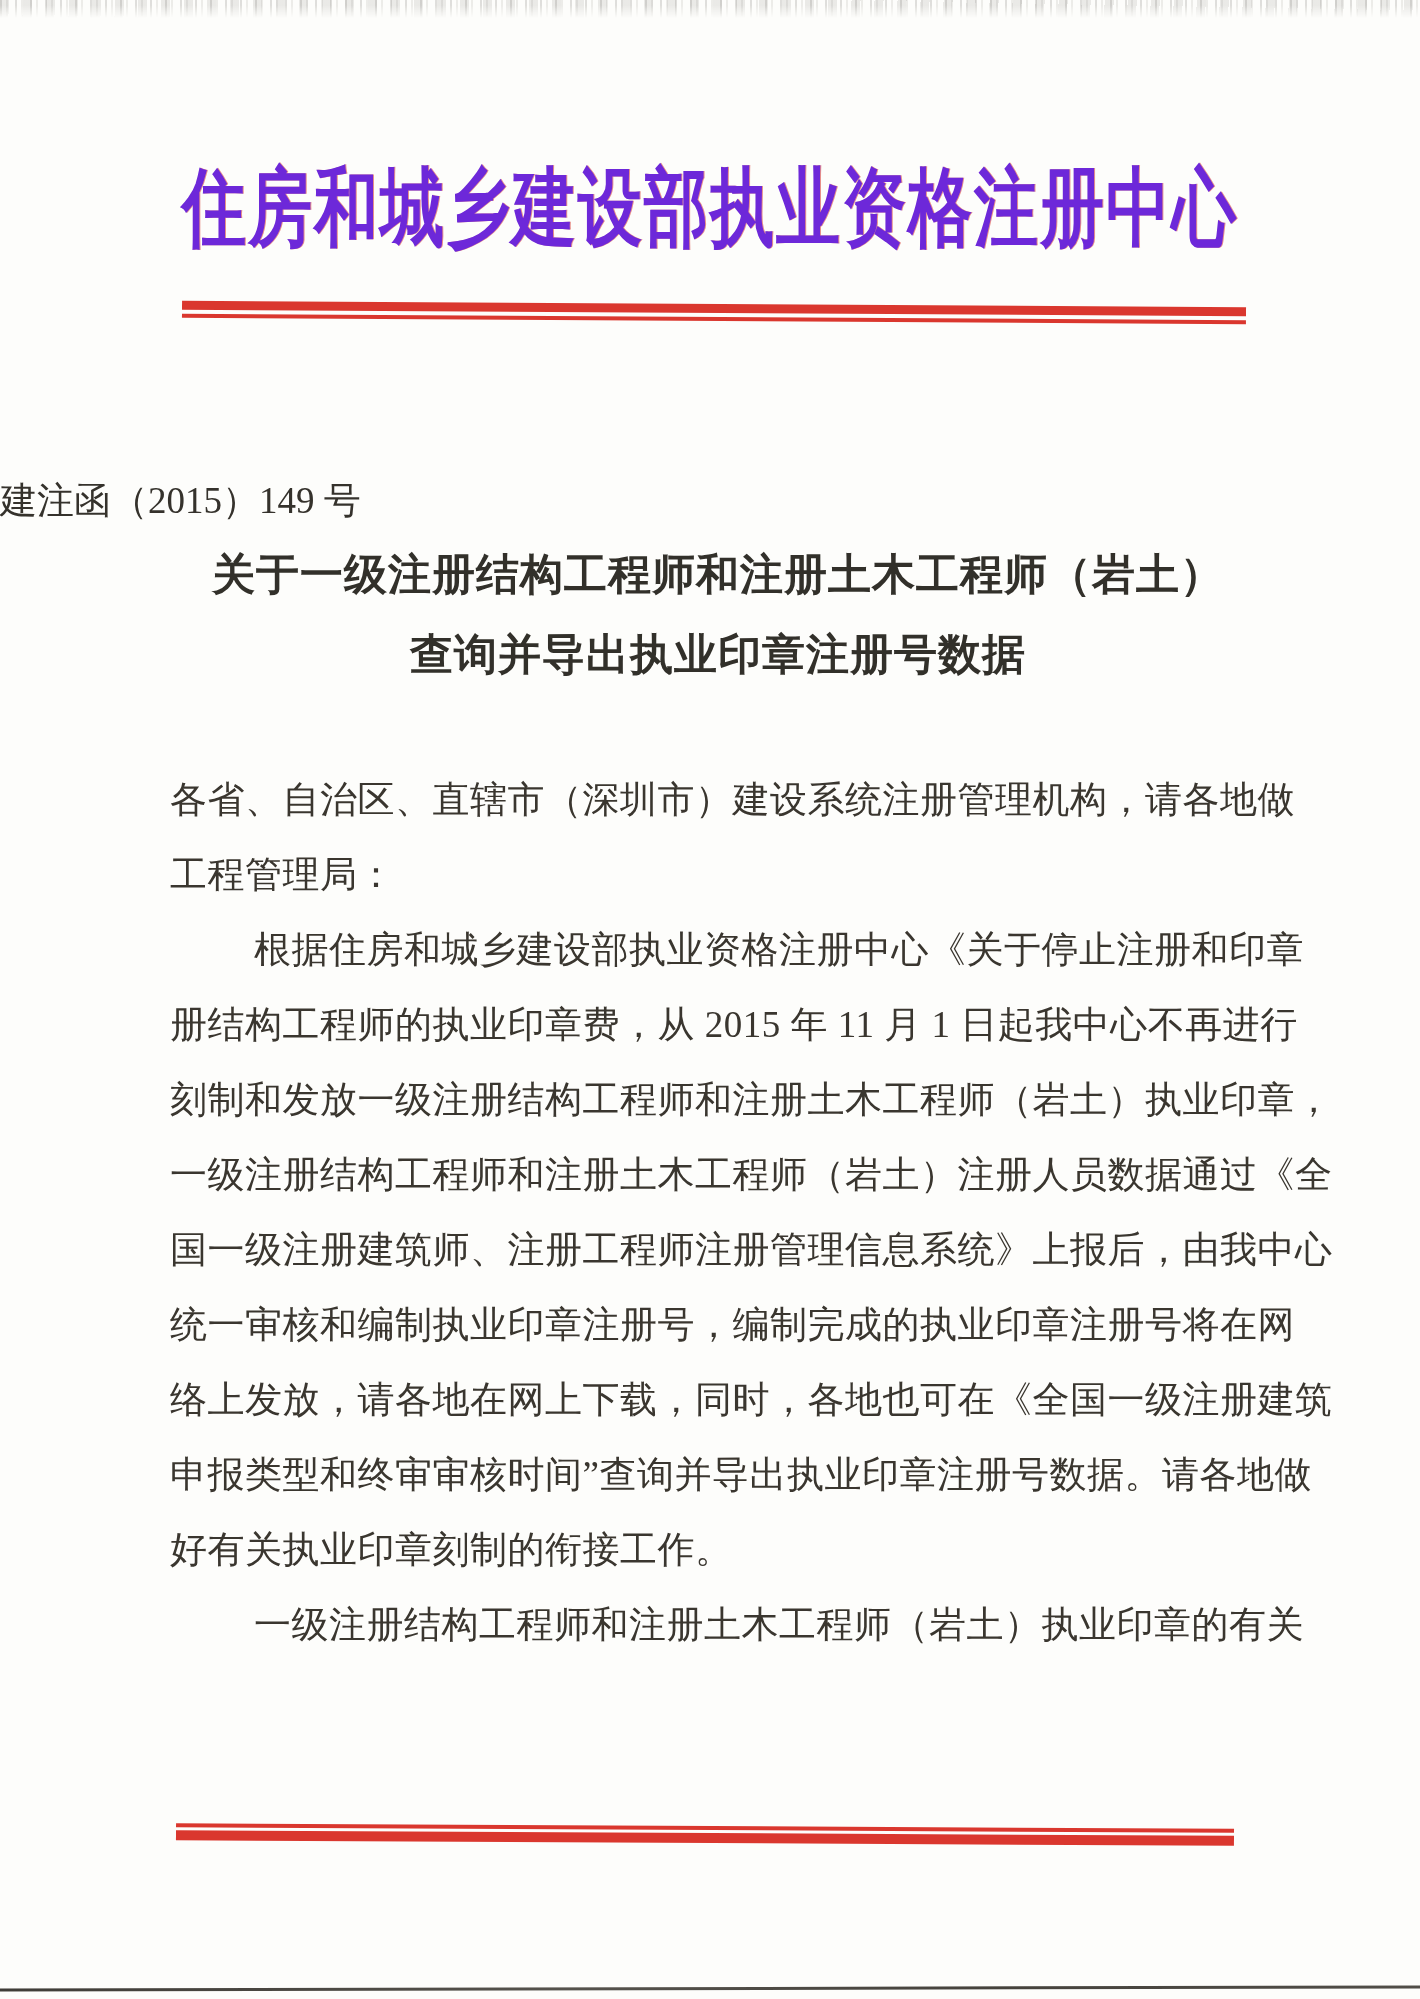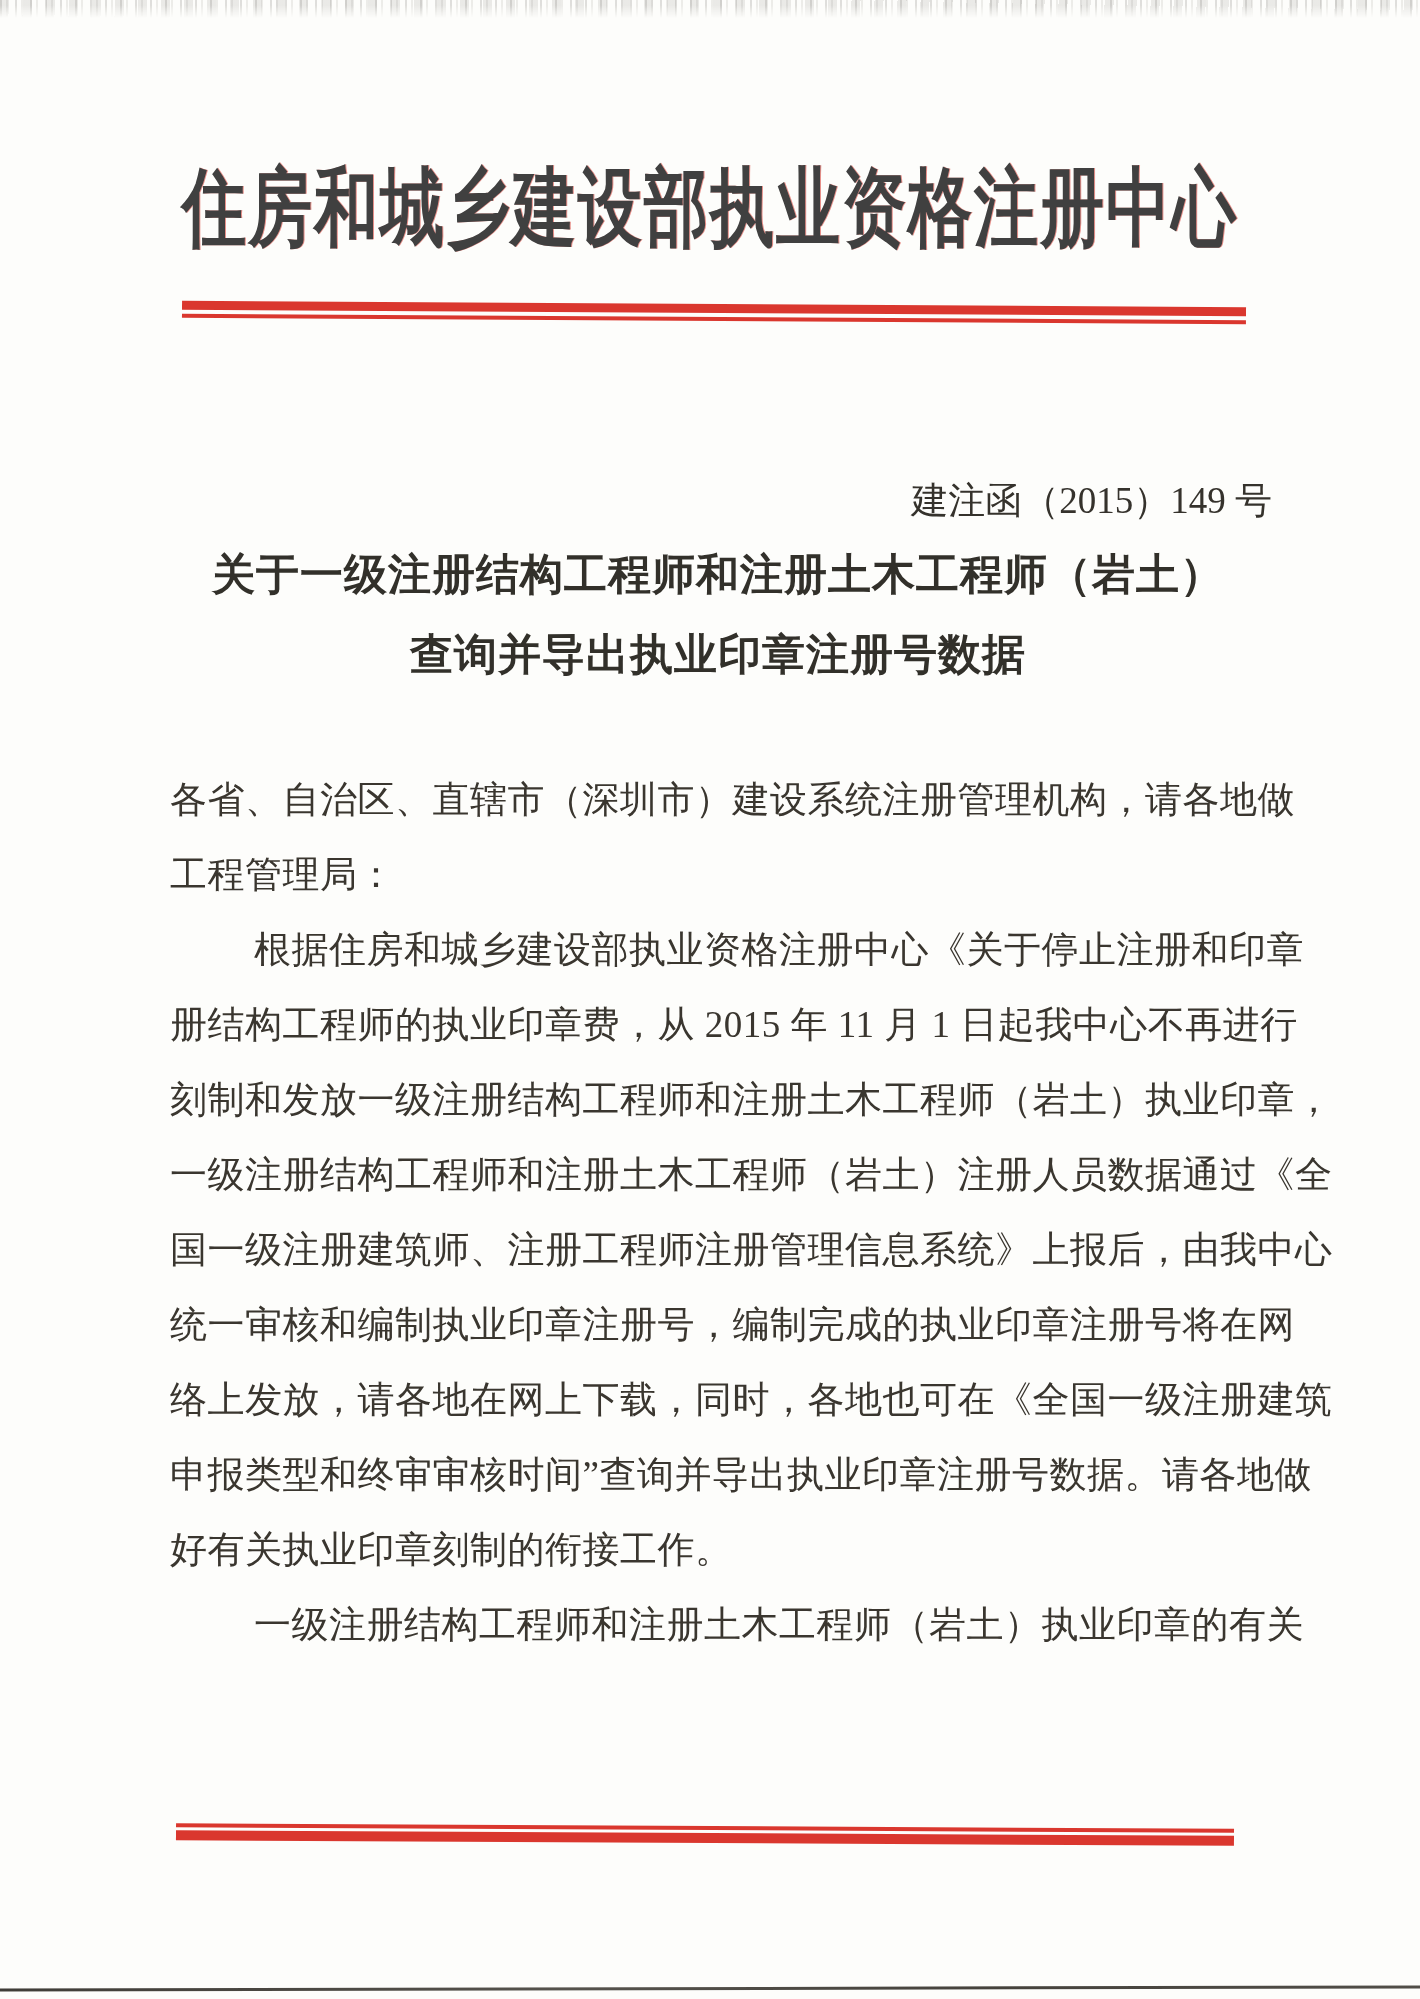--- a/index.html
+++ b/index.html
@@ -28,21 +28,21 @@
   .scan-edge-bottom {
     position: absolute; top: 1987px; left: -8px; width: 1440px; height: 3px;
     background: linear-gradient(90deg, #3f3c37, #55524c 40%, #45423c 70%, #514e48);
     transform: rotate(-0.12deg);
   }
 
   
   .letterhead {
     position: absolute; top: 150px; left: 0; right: 0;
     text-align: center;
-    color: #404040;
+    color: #6d28d9;
     font-weight: bold;
     font-size: 64px;
     letter-spacing: 2px;
     white-space: nowrap;
   }
   .letterhead .stretch {
     display: inline-block;
     transform: scaleY(1.34);
     transform-origin: top center;
     text-shadow: 1px 0 0 rgba(214,55,46,.55);
@@ -60,21 +60,21 @@
     position: absolute; top: 1826px; left: 176px; width: 1058px;
     transform: rotate(0.3deg);
   }
   .red-rule-bottom .thin  { height: 4px; background: #da372e; }
   .red-rule-bottom .gap   { height: 3px; }
   .red-rule-bottom .thick { height: 10px; background: #da372e; }
 
   
   .doc-number {
     position: absolute; top: 476px; left: 0; width: 1272px;
-    text-align: right;
+    text-align: left;
     font-size: 37px;
     color: #35322c;
     white-space: nowrap;
   }
 
   
   .doc-title {
     position: absolute; left: 16px; right: 0;
     text-align: center;
     font-size: 43px;

